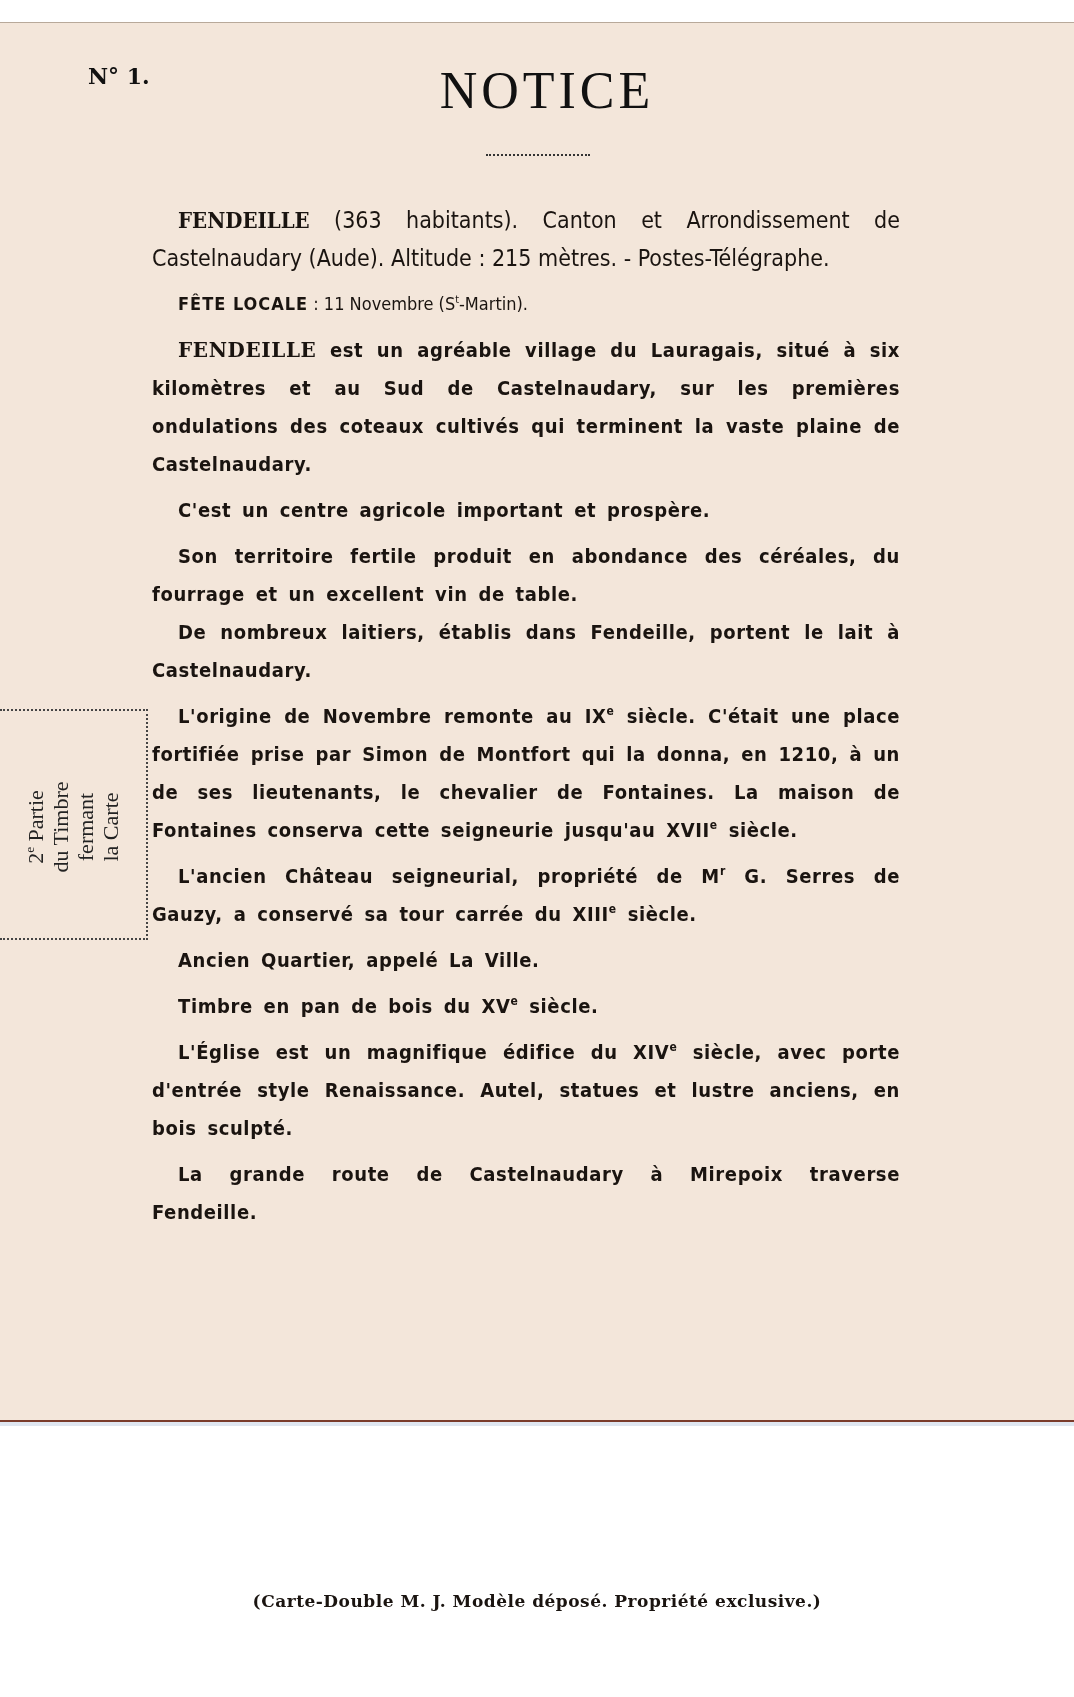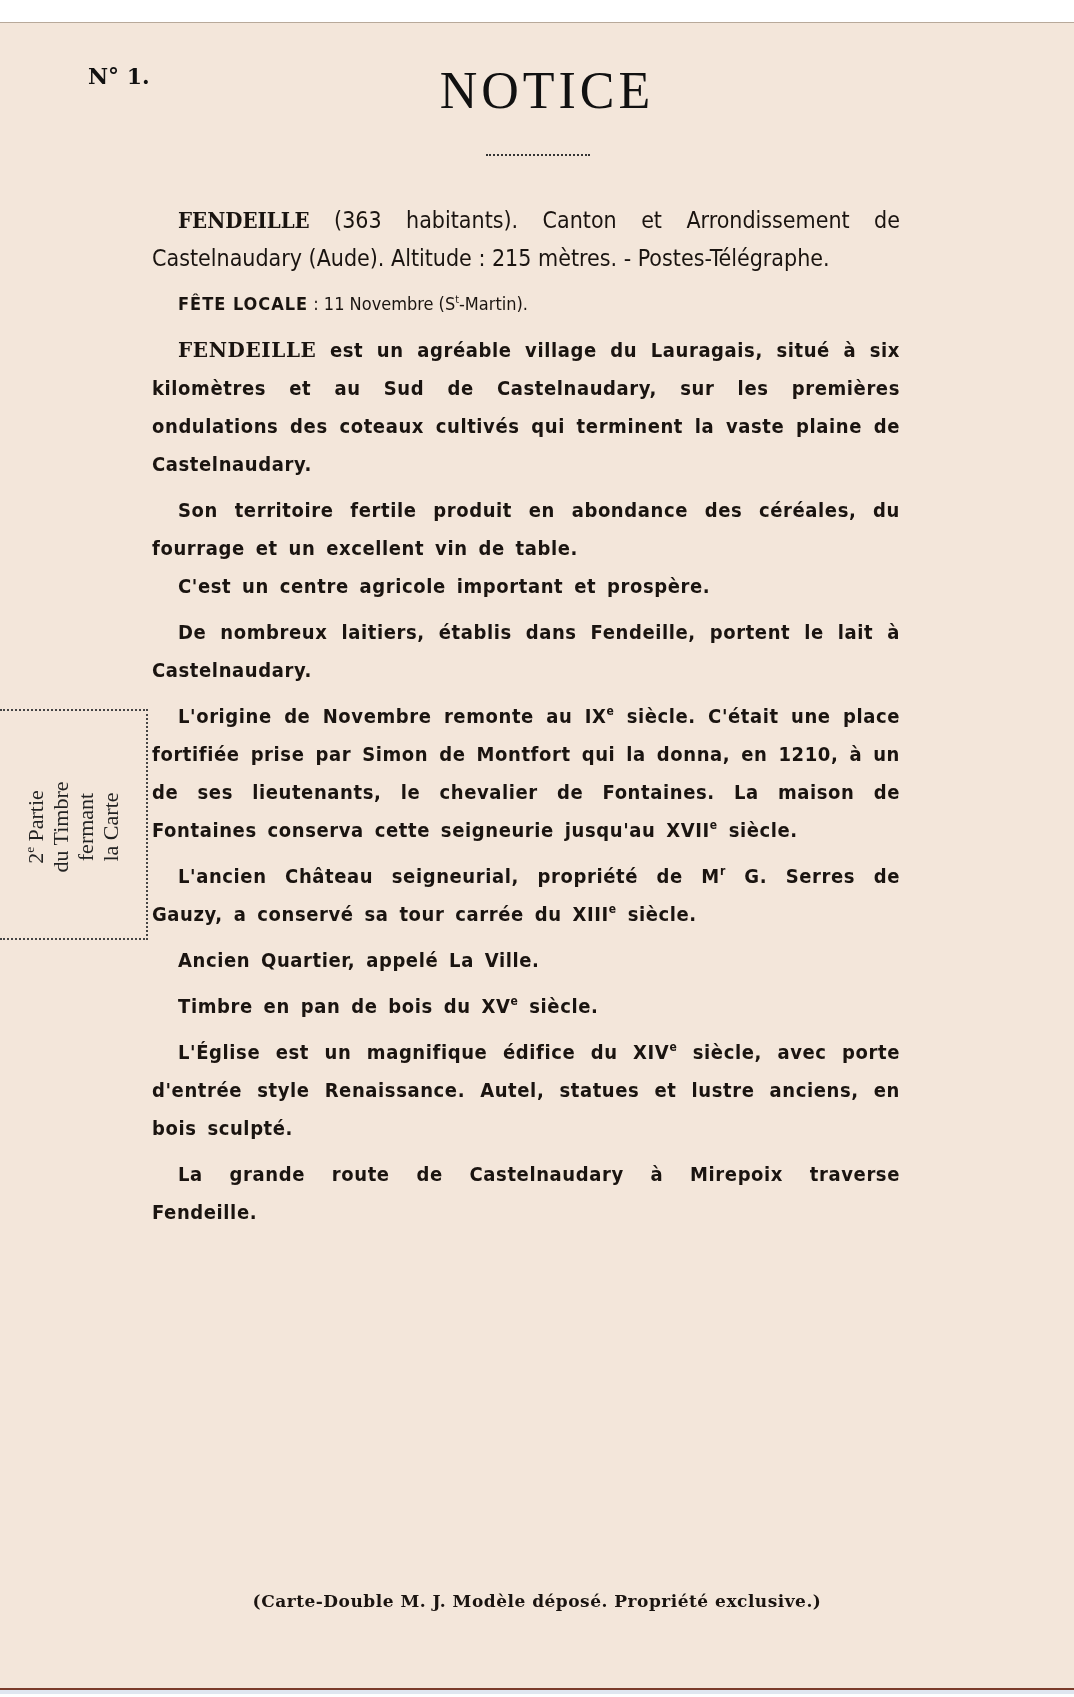--- a/index.html
+++ b/index.html
@@ -12,21 +12,21 @@
       background: #ffffff;
       position: relative;
       overflow: hidden;
       font-family: "Liberation Serif", serif;
     }
     .card {
       position: absolute;
       left: 0;
       top: 22px;
       width: 1074px;
-      height: 1668px;
+      height: 1400px;
       background: #f3e6da;
       border-top: 1px solid #b8a99a;
       border-bottom: 2px solid #7a3b2a;
       box-sizing: border-box;
     }
     .card::after {
       content: "";
       position: absolute;
       left: 0; right: 0; bottom: -6px;
       height: 4px;
@@ -170,22 +170,22 @@
   </div>
 
   <div class="body-text">
 
     <p class="para p-header"><span class="lead">FENDEILLE</span><span> (363 habitants). Canton et Arrondissement de Castelnaudary (Aude). Altitude : 215 mètres. - Postes-Télégraphe.</span></p>
 
     <p class="para p-fete"><span class="lead">FÊTE LOCALE</span><span> : 11 Novembre (S</span><sup>t</sup><span>-Martin).</span></p>
 
     <p class="para p-main"><span class="lead">FENDEILLE</span><span> est un agréable village du Lauragais, situé à six kilomètres et au Sud de Castelnaudary, sur les premières ondulations des coteaux cultivés qui terminent la vaste plaine de Castelnaudary.</span></p>
 
+    <p class="para p-main"><span>C'est un centre agricole important et prospère.</span></p>
     <p class="para p-main" style="margin-bottom:0"><span>Son territoire fertile produit en abondance des céréales, du fourrage et un excellent vin de table.</span></p>
-    <p class="para p-main"><span>C'est un centre agricole important et prospère.</span></p>
 
     <p class="para p-main"><span>De nombreux laitiers, établis dans Fendeille, portent le lait à Castelnaudary.</span></p>
 
     <p class="para p-main"><span>L'origine de Novembre remonte au IX</span><sup>e</sup><span> siècle. C'était une place fortifiée prise par Simon de Montfort qui la donna, en 1210, à un de ses lieutenants, le chevalier de Fontaines. La maison de Fontaines conserva cette seigneurie jusqu'au XVII</span><sup>e</sup><span> siècle.</span></p>
 
     <p class="para p-main"><span>L'ancien Château seigneurial, propriété de M</span><sup>r</sup><span> G. Serres de Gauzy, a conservé sa tour carrée du XIII</span><sup>e</sup><span> siècle.</span></p>
 
     <p class="para p-main"><span>Ancien Quartier, appelé La Ville.</span></p>
 
     <p class="para p-main"><span>Timbre en pan de bois du XV</span><sup>e</sup><span> siècle.</span></p>

